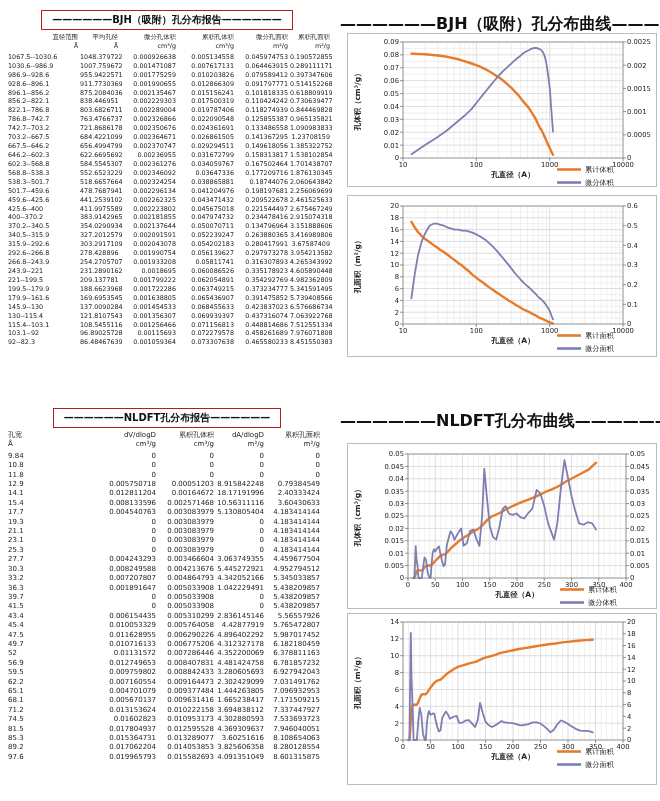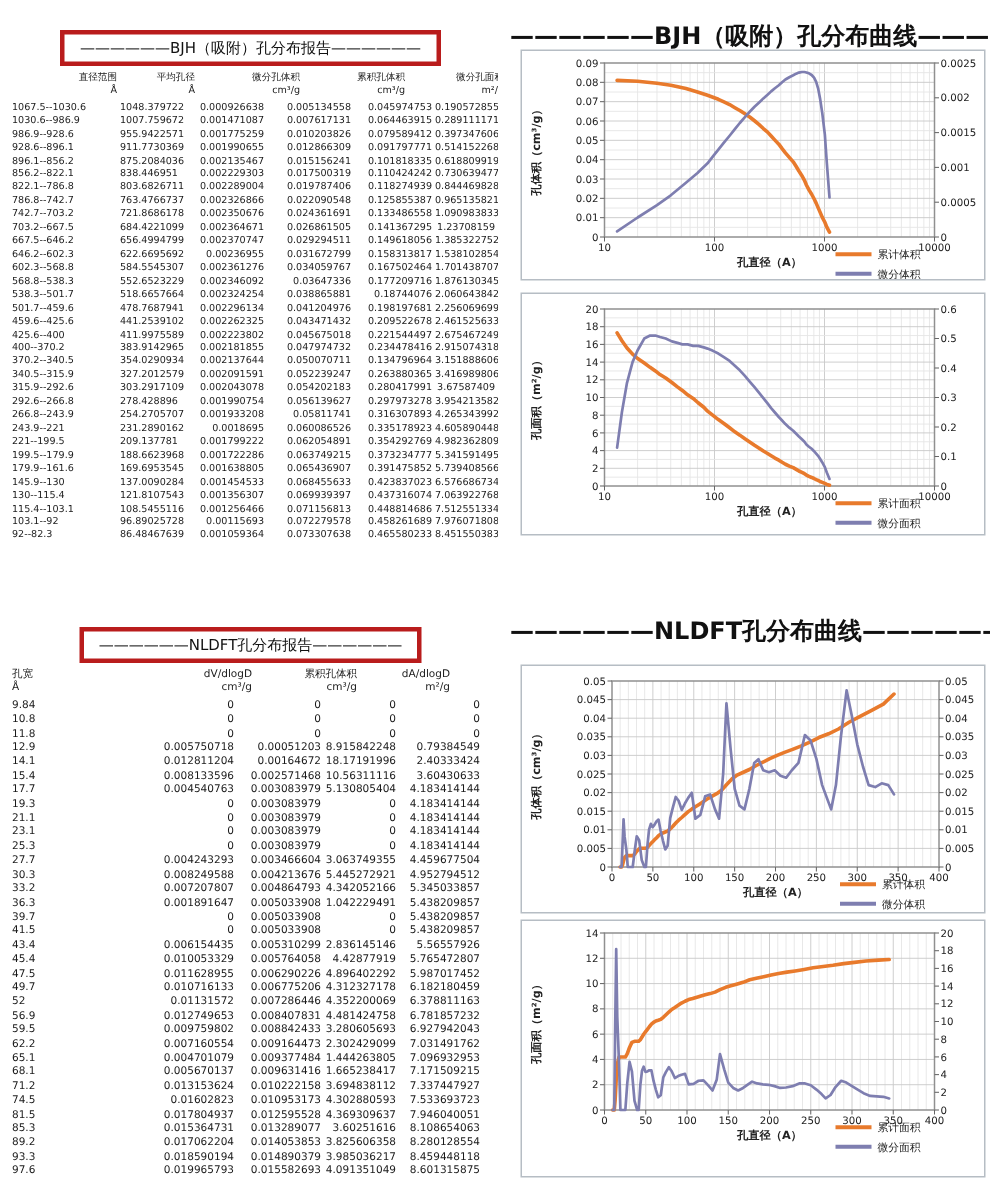--- a/index.html
+++ b/index.html
@@ -3,31 +3,31 @@
 <meta charset="utf-8">
 <style>
   html,body{margin:0;padding:0;}
   body{width:660px;height:801px;background:#ffffff;position:relative;overflow:hidden;
        font-family:"DejaVu Sans",sans-serif;color:#1a1a1a;}
   .panel{position:absolute;}
   #p-bjh-report{left:2px;top:8px;width:330px;height:354px;overflow:hidden;}
   #p-nldft-report{left:2px;top:406px;width:330px;height:392px;overflow:hidden;}
   #p-bjh-curves{left:340px;top:8px;width:318px;height:356px;}
   #p-nldft-curves{left:340px;top:405px;width:318px;height:392px;}
-  .title-box{border:3px solid #b91c1c;width:max-content;margin:12px auto 3px auto;
-             padding:2px 10px;font-weight:normal;font-size:10px;color:#111;white-space:nowrap;}
+  .title-box{border:1px solid #b91c1c;width:max-content;margin:2px auto 3px auto;
+             padding:2px 10px;font-weight:bold;font-size:10px;color:#111;white-space:nowrap;}
   .curves-title{text-align:center;font-weight:bold;font-size:16px;color:#111;
                 padding-top:6px;white-space:nowrap;}
   .tbl{width:330px;}
   .trow{display:grid;}
   .bjh-grid{grid-template-columns:78px 40px 58px 58px 54px 42px;}
   .nldft-grid{grid-template-columns:46px 110px 58px 50px 56px;}
   #bjh-table .trow{font-size:6.4px;line-height:8.92px;}
   #nldft-table .trow{font-size:7px;line-height:9.4px;}
-  .trow.thead{font-size:7px;line-height:9px;margin-bottom:2px;gap:12px;}
+  .trow.thead{font-size:7px;line-height:9px;margin-bottom:2px;}
   .c{text-align:right;padding-right:2px;white-space:nowrap;}
   .c0{text-align:left;padding-left:6px;padding-right:0;}
   .hc{text-align:right;padding-right:2px;white-space:nowrap;}
   .hc.left{text-align:left;padding-left:6px;}
   .chart-box{position:absolute;border:1px solid #b6bdc4;background:#fff;}
   #cb0{left:7px;top:25px;width:308px;height:152px;}
   #cb1{left:7px;top:187px;width:308px;height:160px;}
   #cb2{left:7px;top:38px;width:308px;height:164px;}
   #cb3{left:7px;top:208px;width:308px;height:170px;}
   svg text{font-family:"DejaVu Sans",sans-serif;}
@@ -770,27 +770,20 @@
         <span class="c">0.013289077</span>
         <span class="c">3.60251616</span>
         <span class="c">8.108654063</span>
       </div>
       <div class="trow nldft-grid">
         <span class="c c0">89.2</span>
         <span class="c">0.017062204</span>
         <span class="c">0.014053853</span>
         <span class="c">3.825606358</span>
         <span class="c">8.280128554</span>
-      </div>
-      <div class="trow nldft-grid">
-        <span class="c c0">93.3</span>
-        <span class="c">0.018590194</span>
-        <span class="c">0.014890379</span>
-        <span class="c">3.985036217</span>
-        <span class="c">8.459448118</span>
       </div>
       <div class="trow nldft-grid">
         <span class="c c0">97.6</span>
         <span class="c">0.019965793</span>
         <span class="c">0.015582693</span>
         <span class="c">4.091351049</span>
         <span class="c">8.601315875</span>
       </div>
     </div>
 </div>

